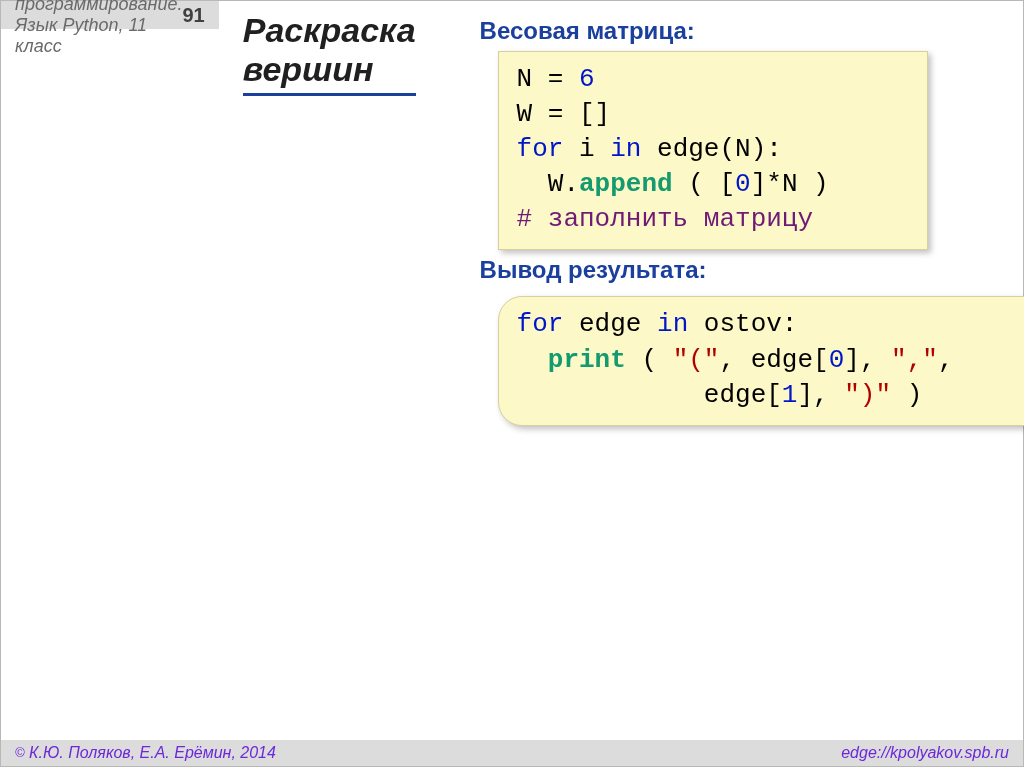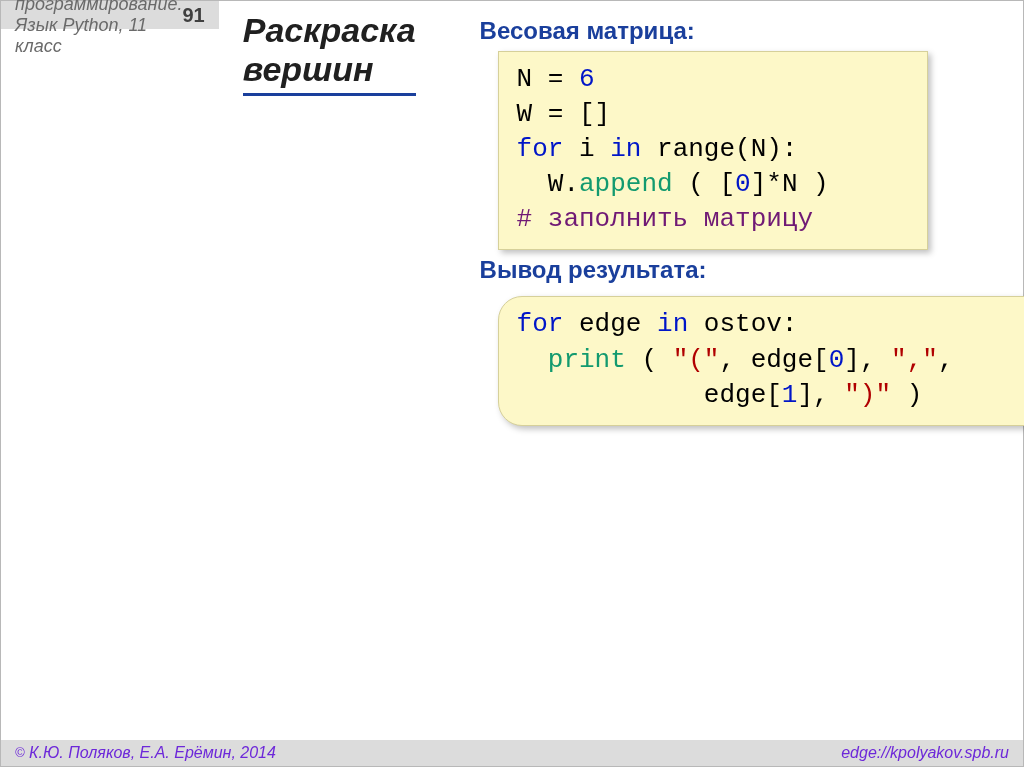--- a/index.html
+++ b/index.html
@@ -40,21 +40,21 @@
     font-family: "Courier New", monospace;
     font-size: 26px;
     line-height: 1.35;
     color: #000;
     white-space: pre;
     display: inline-block;
   }
   .code-box.box1 { margin-left: 18px; width: 430px; }
   .code-box.box2 { margin-left: 18px; width: 580px; margin-top: 6px; border-radius: 24px; }
   .kw  { color: #0016c8; margin-top: 45px; }   
-  .fn  { color: #139a6f; }   
+  .fn  { color: #139a6f; font-weight: bold; }   
   .num { color: #0016c8; }
   .cmt { color: #701a75; }   
   .str { color: #b00000; }   
   .footer {
     position: absolute; bottom: 0; left: 0; right: 0;
     height: 26px; background: #dcdcdc;
     display: flex; justify-content: space-between; align-items: center;
     padding: 0 14px;
     font-style: italic; color: #6d28d9; font-size: 16px;
   }
@@ -74,21 +74,21 @@
     <div class="title">Раскраска вершин</div>
     <div class="title-rule"></div>
   </div>
 
   <div class="body">
 
     <div class="section-label">Весовая матрица:</div>
 
     <div class="code-box box1"><span>N</span><span> = </span><span class="num">6</span>
 <span>W = []</span>
-<span class="kw">for</span><span> i </span><span class="kw">in</span><span> range(N):</span>
+<span class="kw">for</span><span> i </span><span class="kw">in</span><span> edge(N):</span>
 <span>  W.</span><span class="fn">append</span><span> ( [</span><span class="num">0</span><span>]*N )</span>
 <span class="cmt"># заполнить матрицу</span></div>
 
     <div class="section-label" style="margin-top:6px;">Вывод результата:</div>
 
     <div class="code-box box2"><span class="kw">for</span><span> edge </span><span class="kw">in</span><span> ostov:</span>
 <span>  </span><span class="fn">print</span><span> ( </span><span class="str">"("</span><span>, edge[</span><span class="num">0</span><span>], </span><span class="str">","</span><span>,</span>
 <span>            edge[</span><span class="num">1</span><span>], </span><span class="str">")"</span><span> )</span></div>
 
   </div>

